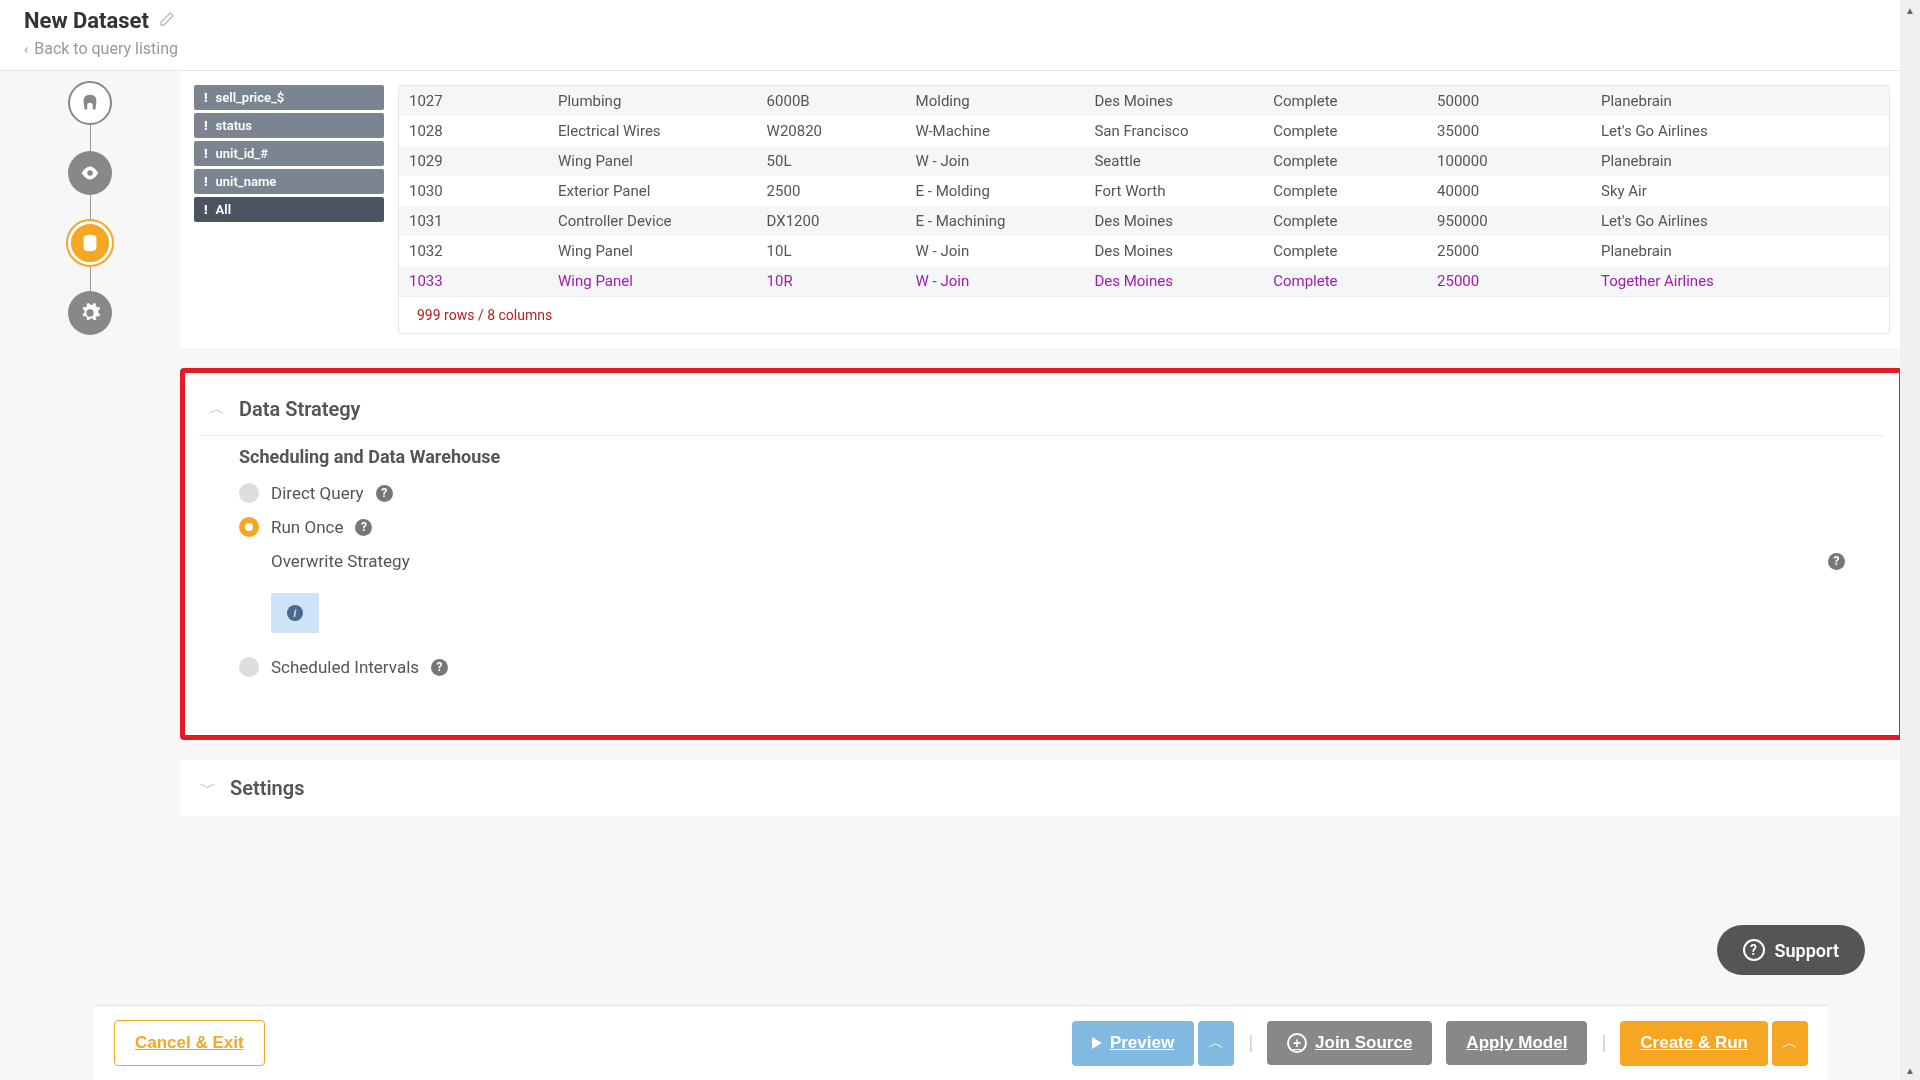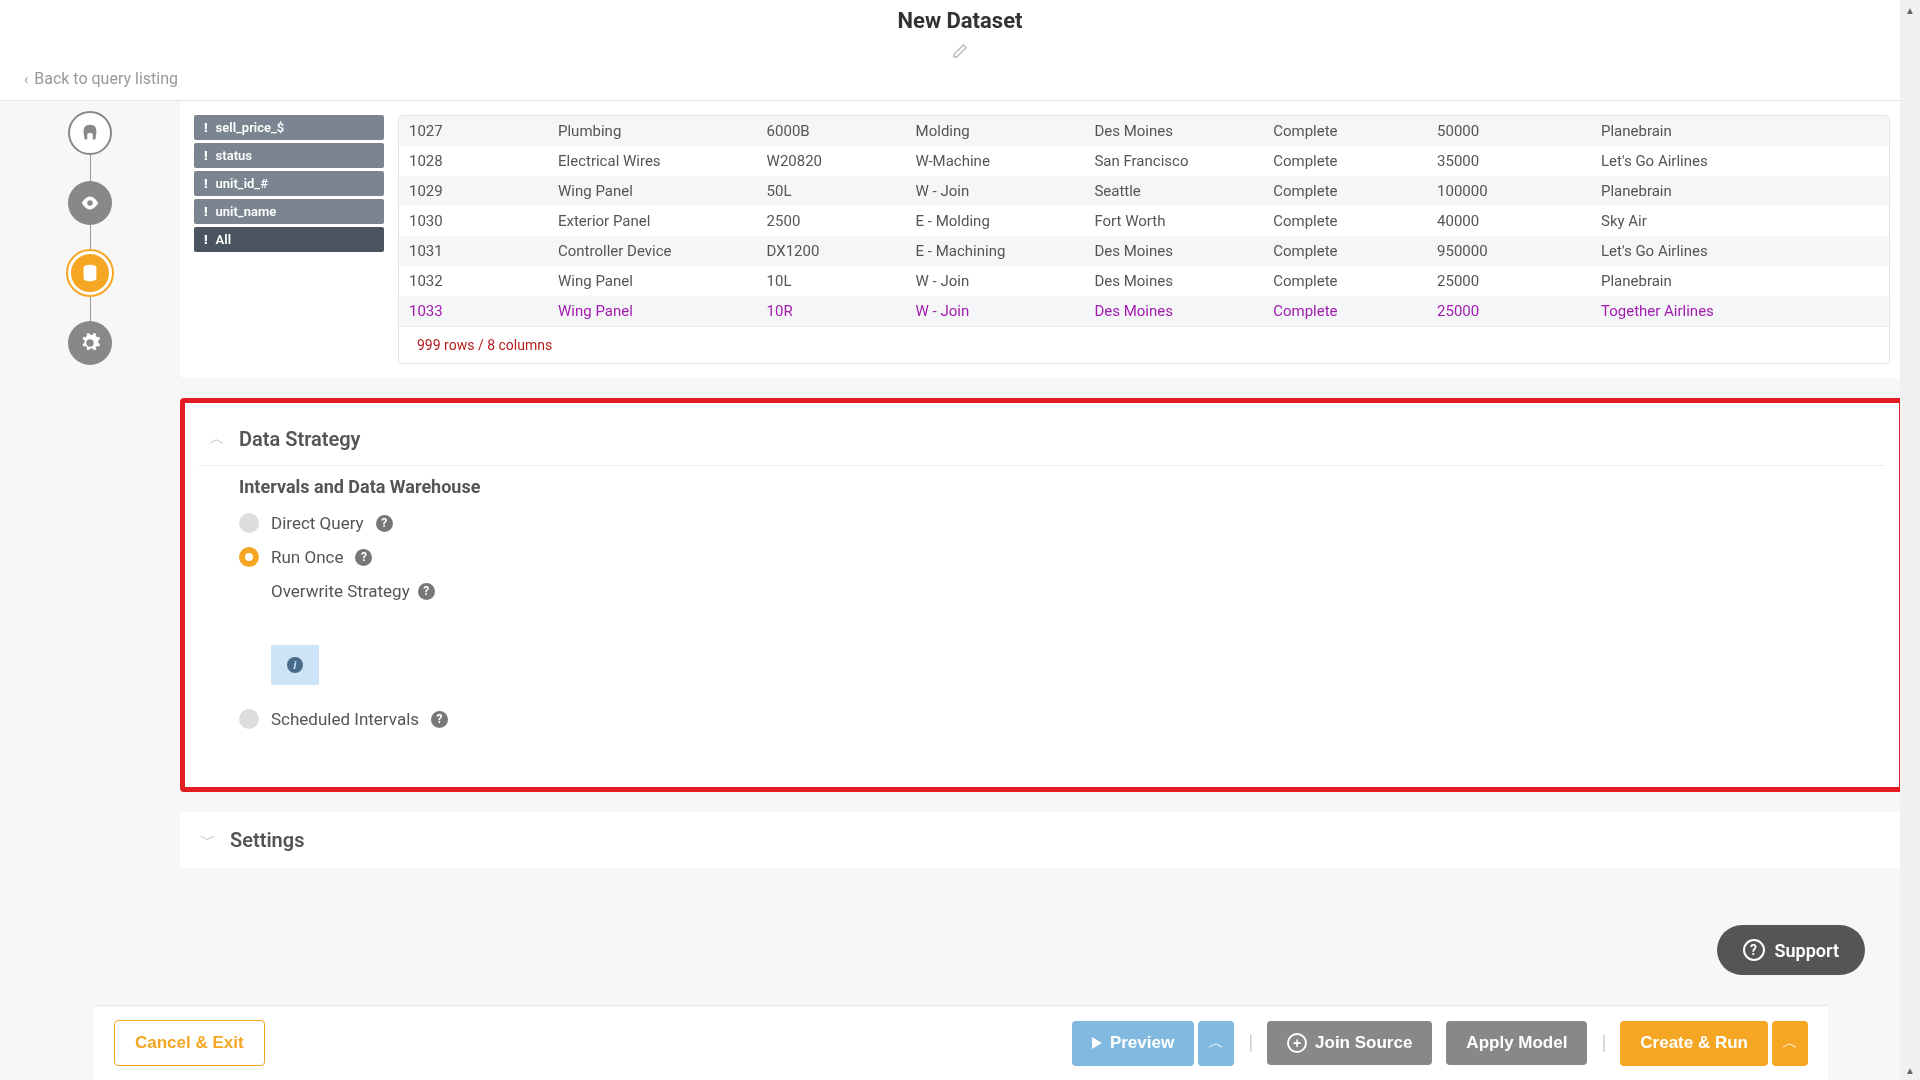--- a/index.html
+++ b/index.html
@@ -1,18 +1,18 @@
 <!DOCTYPE html>
 <html><head>
 <meta charset="utf-8">
 <style>
   * { box-sizing: border-box; margin: 0; padding: 0; }
   body { font-family: -apple-system, BlinkMacSystemFont, "Segoe UI", Roboto, Arial, sans-serif; background: #f7f7f7; overflow-x: hidden; width: 1920px; height: 1080px; position: relative; }
   .top-header { background: #fff; padding: 8px 24px 12px 24px; border-bottom: 1px solid #e5e5e5; }
-  .title-row { display: flex; align-items: center; gap: 10px; flex-direction: column; }
+  .title-row { display: flex; align-items: center; gap: 10px; }
   .page-title { font-size: 22px; font-weight: 700; color: #333; }
   .edit-icon { color: #bbb; font-size: 16px; cursor: pointer; }
   .back-link { color: #999; font-size: 16px; margin-top: 6px; display: flex; align-items: center; gap: 6px; cursor: pointer; }
   .back-link .chevron { font-size: 14px; }
   .main-area { display: flex; padding-top: 0; }
   .left-rail { width: 180px; display: flex; flex-direction: column; align-items: center; padding-top: 10px; gap: 0; }
   .rail-node { width: 44px; height: 44px; border-radius: 50%; display: flex; align-items: center; justify-content: center; position: relative; }
   .rail-node.elephant { background: #fff; border: 2px solid #888; }
   .rail-node.eye { background: #888; }
   .rail-node.db { background: #f5a623; border: 3px solid #fff; box-shadow: 0 0 0 2px #f5a623; }
@@ -37,30 +37,30 @@
   .section-header { display: flex; align-items: center; gap: 14px; padding: 10px 10px; }
   .chev-toggle { color: #bbb; font-size: 16px; }
   .section-title { font-size: 20px; font-weight: 600; color: #555; }
   .section-body { padding: 10px 40px 30px 40px; }
   .sub-title { font-size: 18px; font-weight: 700; color: #555; margin-bottom: 16px; }
   .radio-row { display: flex; align-items: center; gap: 12px; margin-bottom: 14px; font-size: 17px; color: #555; }
   .radio { width: 20px; height: 20px; border-radius: 50%; background: #ddd; flex-shrink: 0; }
   .radio.selected { background: #fff; border: 6px solid #f5a623; }
   .help-circle { width: 17px; height: 17px; border-radius: 50%; background: #777; color: #fff; font-size: 12px; display: inline-flex; align-items: center; justify-content: center; font-weight: 700; }
   .indent { padding-left: 32px; }
-  .overwrite-label { font-size: 17px; color: #555; display: flex; align-items: center; gap: 8px; margin-bottom: 24px; }
+  .overwrite-label { font-size: 17px; color: #555; display: flex; align-items: center; gap: 8px; margin-bottom: 2px; justify-content: space-between; }
   .select-box { border: 1px solid #ccc; border-radius: 4px; width: 470px; height: 50px; display: flex; align-items: center; padding: 0 12px; justify-content: space-between; }
   .select-chip { background: #e8e8e8; padding: 5px 10px; border-radius: 3px; font-size: 15px; color: #555; display: flex; align-items: center; gap: 6px; }
   .select-chip .x { font-size: 12px; }
   .select-caret { color: #888; }
   .info-banner { background: #cde3f7; color: #4a5a6a; padding: 12px 16px; margin-top: 20px; display: inline-flex; align-items: center; gap: 14px; border-radius: 2px; font-size: 17px; }
   .info-i { width: 16px; height: 16px; border-radius: 50%; background: #4a6a8a; color: #cde3f7; display: flex; align-items: center; justify-content: center; font-size: 11px; font-weight: 700; font-style: italic; }
   .settings-panel { background: #fff; border-radius: 4px; padding: 6px 10px; }
   .bottom-bar { position: fixed; bottom: 0; left: 94px; right: 92px; background: #fff; border-top: 1px solid #e5e5e5; padding: 14px 20px; display: flex; align-items: center; }
-  .btn { padding: 12px 20px; border-radius: 4px; font-size: 17px; font-weight: 600; cursor: pointer; display: inline-flex; align-items: center; gap: 8px; border: none; }
+  .btn { padding: 12px 20px; border-radius: 4px; font-size: 17px; font-weight: 600; cursor: pointer; display: inline-flex; align-items: center; gap: 8px; border: none; text-decoration: underline; }
   .btn.cancel { background: #fff; color: #f5a623; border: 1px solid #f5a623; }
   .btn.preview { background: #81b9e0; color: #fff; }
   .btn.join { background: #888; color: #fff; }
   .btn.apply { background: #888; color: #fff; }
   .btn.create { background: #f5a623; color: #fff; }
   .btn-caret { background: inherit; padding: 12px 10px; border-radius: 4px; display: inline-flex; align-items: center; justify-content: center; margin-left: 2px; color: #fff; }
   .btn-caret.preview { background: #81b9e0; }
   .btn-caret.create { background: #f5a623; }
   .btn-group { display: inline-flex; gap: 2px; }
   .bottom-right { margin-left: auto; display: flex; align-items: center; gap: 14px; }
@@ -233,21 +233,21 @@
       </div>
     </div>
 
     <div class="panel highlight-panel">
       <div class="section-header">
         <span class="chev-toggle">︿</span>
         <span class="section-title">Data Strategy</span>
       </div>
       <hr style="border:none;border-top:1px solid #eee;margin:4px 0 0 0">
       <div class="section-body">
-        <div class="sub-title">Intervals and Data Warehouse</div>
+        <div class="sub-title">Scheduling and Data Warehouse</div>
         <div class="radio-row">
           <span class="radio"></span>
           <span>Direct Query</span>
           <span class="help-circle">?</span>
         </div>
         <div class="radio-row">
           <span class="radio selected"></span>
           <span>Run Once</span>
           <span class="help-circle">?</span>
         </div>

